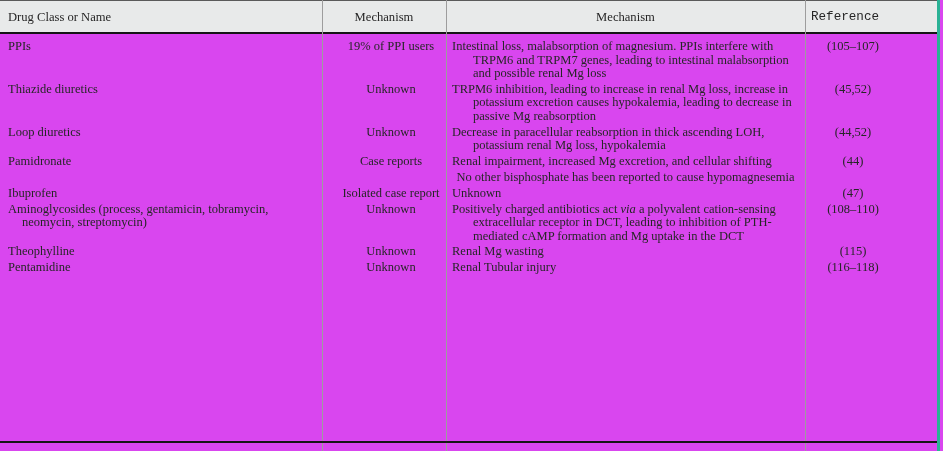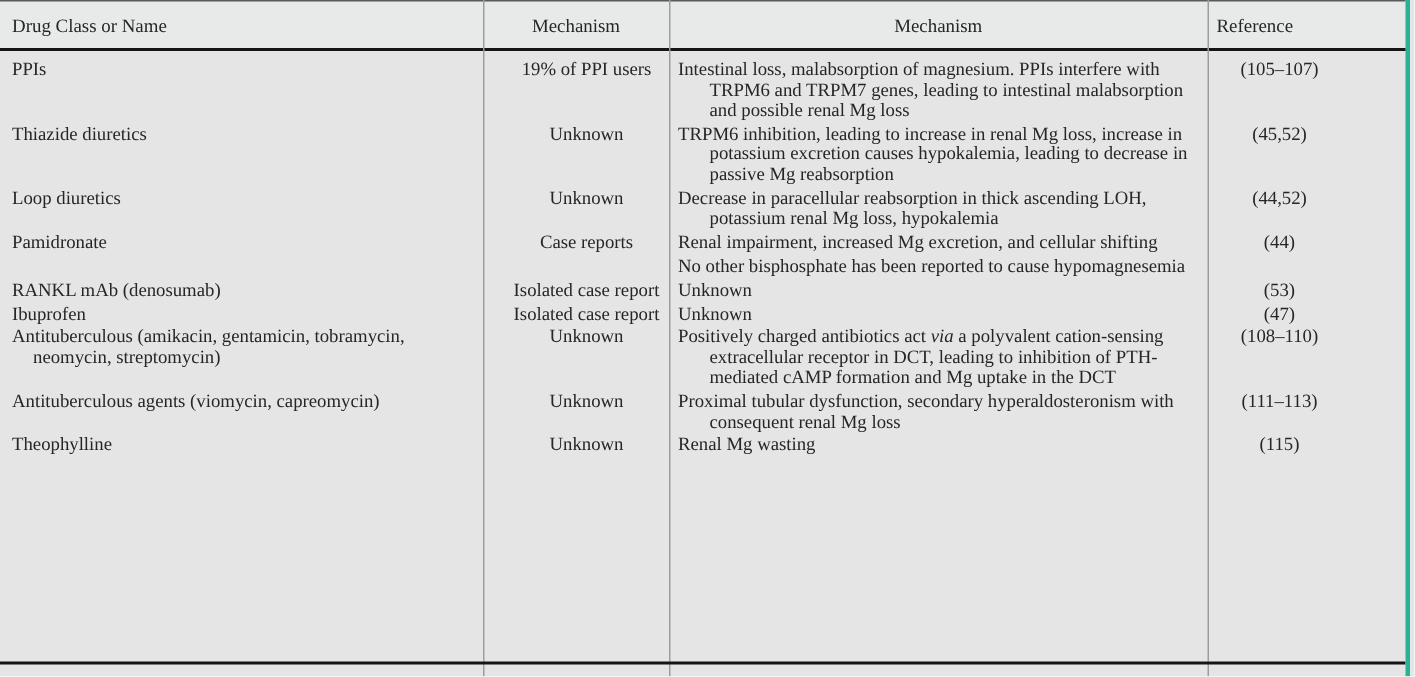--- a/index.html
+++ b/index.html
@@ -1,42 +1,42 @@
 <!DOCTYPE html>
 <html style="--header-bg: #e8eaea; --rule-dark: #151515; --rule-top: #5a5a5a; --column-line: #9d9d9d; --accent-edge-teal: #2ab295; --text: #262626;"><head>
 <meta charset="utf-8">
 <style>
   html, body { margin:0; padding:0; background:#ffffff; }
   .page {
-    position:relative; width:943px; height:451px; background:#e5e5e5;
+    position:relative; width:943px; height:451px; background:#d946ef;
     overflow:hidden;
     font-family:"Liberation Serif","DejaVu Serif",serif;
     color:var(--text,#262626);
   }
   .tbl { border-collapse:collapse; table-layout:fixed; width:937px; margin-top:1px; }
   col.c1{width:322px} col.c2{width:124px} col.c3{width:359px} col.c4{width:132px}
   thead th {
     background:var(--header-bg,#e8eaea);
     border-bottom:2px solid var(--rule-dark,#151515);
     font-weight:400; font-size:12.6px; line-height:14px;
     padding:9px 6px 8px; color:var(--text,#262626);
   }
   .h-drug { text-align:left; padding-left:8px; }
   .h-inc, .h-mech { text-align:center; }
-  .h-ref { text-align:left; padding-right:58px; }
+  .h-ref { text-align:right; padding-right:58px;font-family:Liberation Mono, monospace; }
   tbody td {
     vertical-align:top; font-size:12.5px; line-height:13.6px;
     padding:1px 6px; color:var(--text,#262626);
   }
   tbody tr:first-child td { padding-top:6px; }
   td.col-drug { padding-left:8px; }
   td.col-drug .hang { padding-left:14px; text-indent:-14px; }
   td.col-incidence { text-align:center; padding-left:16px; padding-right:2px; white-space:nowrap; }
   td.col-mechanism .hang { padding-left:21px; text-indent:-21px; }
-  td.col-mechanism .hang + .hang { margin-top:3px; }
+  td.col-mechanism .hang + .hang { margin-top:3px;text-align:center; }
   td.col-reference { text-align:center; padding-right:42px; }
   .it { font-style:italic; }
   .vline { position:absolute; top:0; width:1px; height:451px; background:var(--column-line,#9d9d9d); }
   .v1 { left:322px; } .v2 { left:446px; } .v3 { left:805px; }
   .top-rule { position:absolute; top:0; left:0; width:937px; height:1px; background:var(--rule-top,#5a5a5a); }
   .bottom-rule { position:absolute; top:441px; left:0; width:937px; height:2px; background:var(--rule-dark,#151515); }
   .teal-edge { position:absolute; top:0; left:937px; width:3px; height:451px; background:var(--accent-edge-teal,#2ab295); }
 </style>
 </head>
 <body>
@@ -96,67 +96,57 @@
           </td>
           <td class="col-incidence">Case reports</td>
           <td class="col-mechanism">
             <div class="hang"><span>Renal impairment, increased Mg excretion, and cellular shifting</span></div>
             <div class="hang"><span>No other bisphosphate has been reported to cause hypomagnesemia</span></div>
           </td>
           <td class="col-reference">(44)</td>
         </tr>
         <tr>
           <td class="col-drug">
-            <div class="hang">RANKL mAb (denosumab)</div>
-          </td>
-          <td class="col-incidence">Isolated case report</td>
-          <td class="col-mechanism">
-            <div class="hang"><span>Unknown</span></div>
-          </td>
-          <td class="col-reference">(53)</td>
-        </tr>
-        <tr>
-          <td class="col-drug">
             <div class="hang">Ibuprofen</div>
           </td>
           <td class="col-incidence">Isolated case report</td>
           <td class="col-mechanism">
             <div class="hang"><span>Unknown</span></div>
           </td>
           <td class="col-reference">(47)</td>
         </tr>
         <tr>
           <td class="col-drug">
-            <div class="hang">Antituberculous (amikacin, gentamicin, tobramycin, neomycin, streptomycin)</div>
+            <div class="hang">Aminoglycosides (process, gentamicin, tobramycin, neomycin, streptomycin)</div>
           </td>
           <td class="col-incidence">Unknown</td>
           <td class="col-mechanism">
             <div class="hang"><span>Positively charged antibiotics act </span><span class="it">via</span><span> a polyvalent cation-sensing extracellular receptor in DCT, leading to inhibition of PTH-mediated cAMP formation and Mg uptake in the DCT</span></div>
           </td>
           <td class="col-reference">(108–110)</td>
-        </tr>
-        <tr>
-          <td class="col-drug">
-            <div class="hang">Antituberculous agents (viomycin, capreomycin)</div>
-          </td>
-          <td class="col-incidence">Unknown</td>
-          <td class="col-mechanism">
-            <div class="hang"><span>Proximal tubular dysfunction, secondary hyperaldosteronism with consequent renal Mg loss</span></div>
-          </td>
-          <td class="col-reference">(111–113)</td>
         </tr>
         <tr>
           <td class="col-drug">
             <div class="hang">Theophylline</div>
           </td>
           <td class="col-incidence">Unknown</td>
           <td class="col-mechanism">
             <div class="hang"><span>Renal Mg wasting</span></div>
           </td>
           <td class="col-reference">(115)</td>
+        </tr>
+        <tr>
+          <td class="col-drug">
+            <div class="hang">Pentamidine</div>
+          </td>
+          <td class="col-incidence">Unknown</td>
+          <td class="col-mechanism">
+            <div class="hang"><span>Renal Tubular injury</span></div>
+          </td>
+          <td class="col-reference">(116–118)</td>
         </tr>
       </tbody>
   </table>
 
   <div class="vline v1"></div>
   <div class="vline v2"></div>
   <div class="vline v3"></div>
   <div class="bottom-rule"></div>
   <div class="teal-edge"></div>
 </div>

